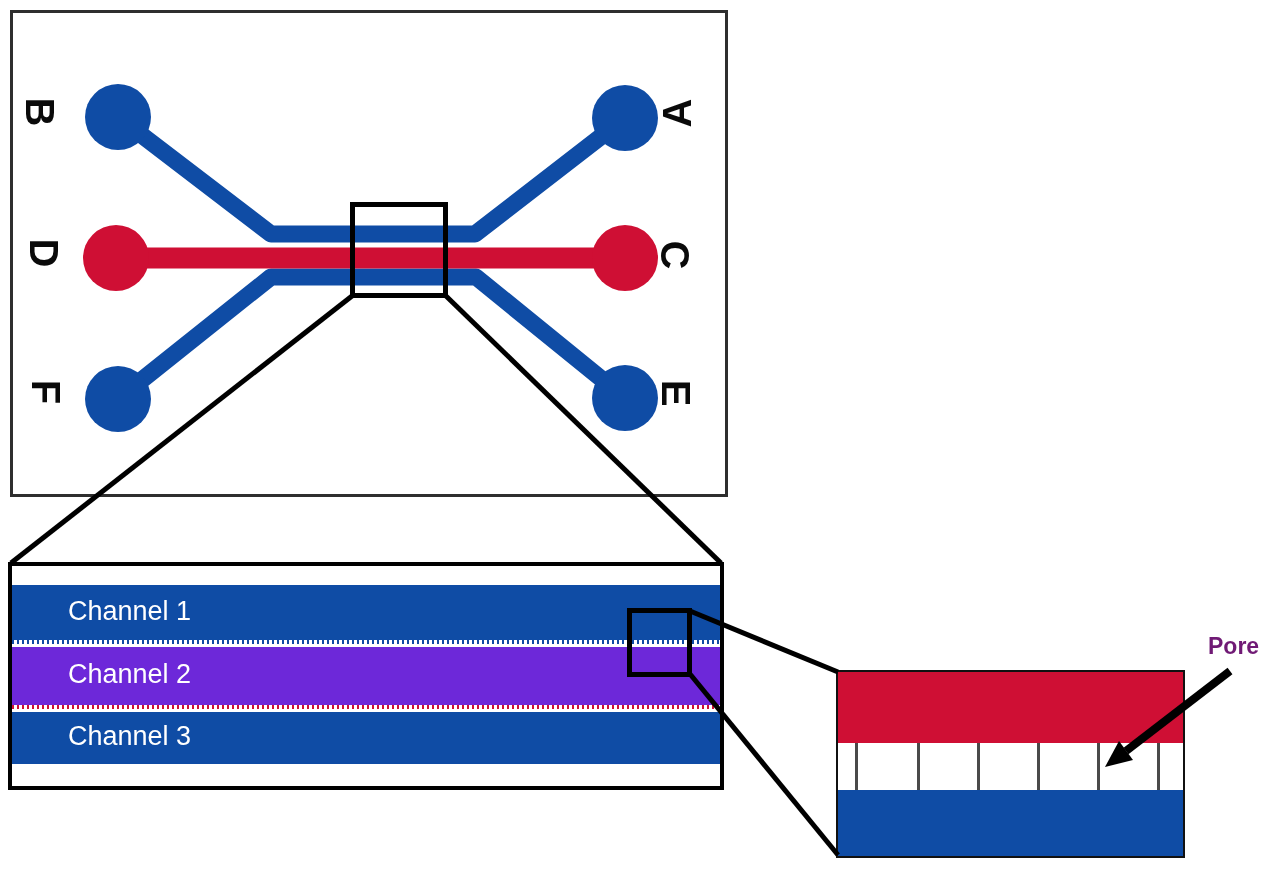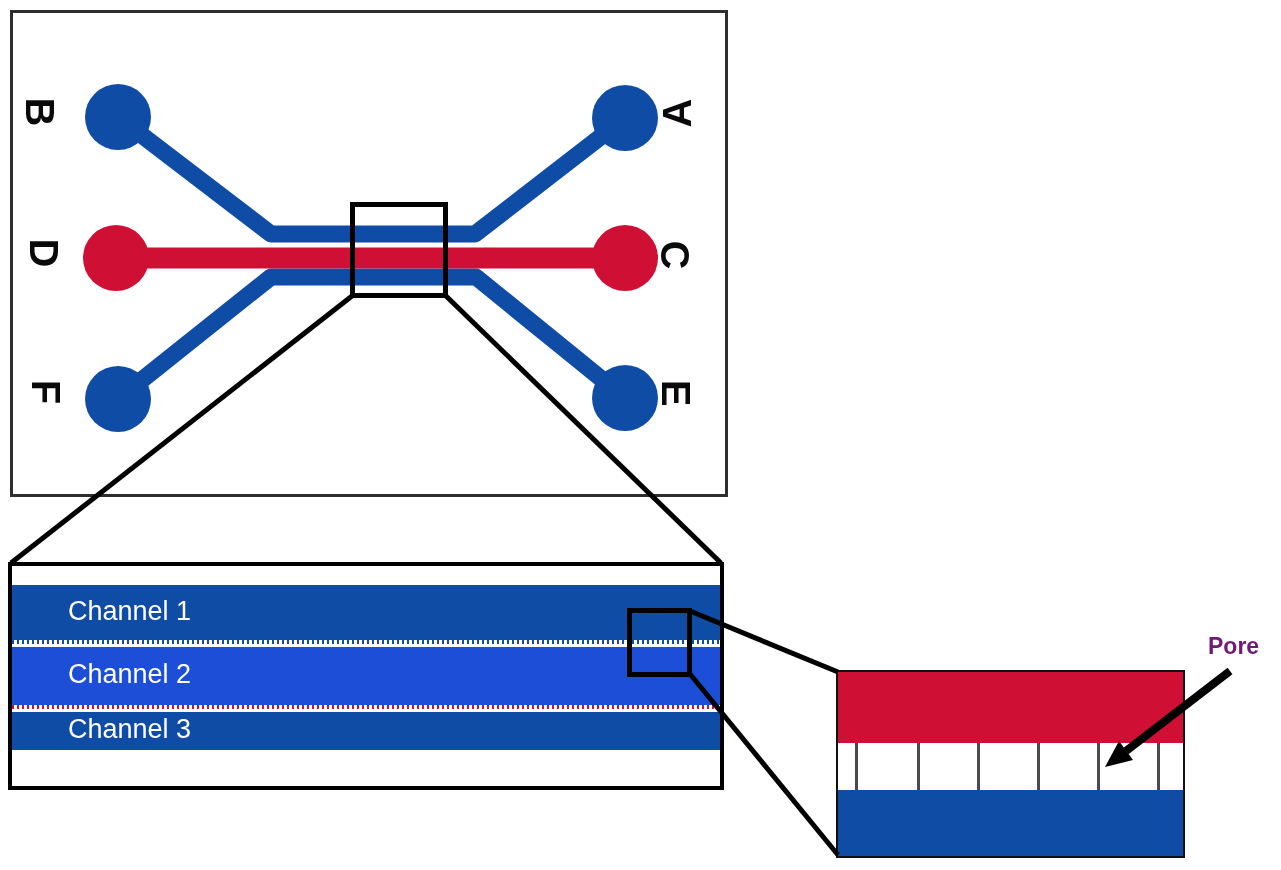--- a/index.html
+++ b/index.html
@@ -25,21 +25,21 @@
   
   .channel-box{
     position:absolute;left:8px;top:562px;width:708px;height:220px;
     border:4px solid #000;background:#ffffff;
   }
   .band{position:absolute;left:0;width:100%;}
   .band-ch1{top:19px;height:55px;}
   .band-sep1{top:74px;height:7px;background:#fff;}
   .band-ch2{top:81px;height:58px;}
   .band-sep2{top:139px;height:7px;background:#fff;}
-  .band-ch3{top:146px;height:38px;}
+  .band-ch3{top:146px;height:52px;}
   .sep-ticks{position:absolute;left:0;width:100%;height:4px;}
   .band-sep1 .sep-ticks{top:0;}
   .band-sep2 .sep-ticks{bottom:0;}
   .channel-label{
     position:absolute;left:16px;top:50%;transform:translateY(-54%);
     color:#ffffff;font-weight:normal;font-size:27px;white-space:nowrap;margin-left:40px;
   }
   .zoom-square.sq2{left:615px;top:42px;width:55px;height:59px;}
   
   .pore-box{
@@ -87,21 +87,21 @@
     <div class="zoom-square sq1"></div>
   </div>
 
   <div class="channel-box">
     <div class="band band-ch1" style="background:#0f4ca5;">
       <span class="channel-label">Channel 1</span>
     </div>
     <div class="band band-sep1">
       <div class="sep-ticks" style="background:repeating-linear-gradient(90deg,#0f4ca5 0 2px,#ffffff 2px 5px);"></div>
     </div>
-    <div class="band band-ch2" style="background:#1d4ed8;">
+    <div class="band band-ch2" style="background:#6d28d9;">
       <span class="channel-label">Channel 2</span>
     </div>
     <div class="band band-sep2">
       <div class="sep-ticks" style="top:0;bottom:auto;background:repeating-linear-gradient(90deg,#cf0f34 0 2px,#ffffff 2px 5px);"></div>
     </div>
     <div class="band band-ch3" style="background:#0f4ca5;">
       <span class="channel-label">Channel 3</span>
     </div>
 
     <div class="zoom-square sq2"></div>

